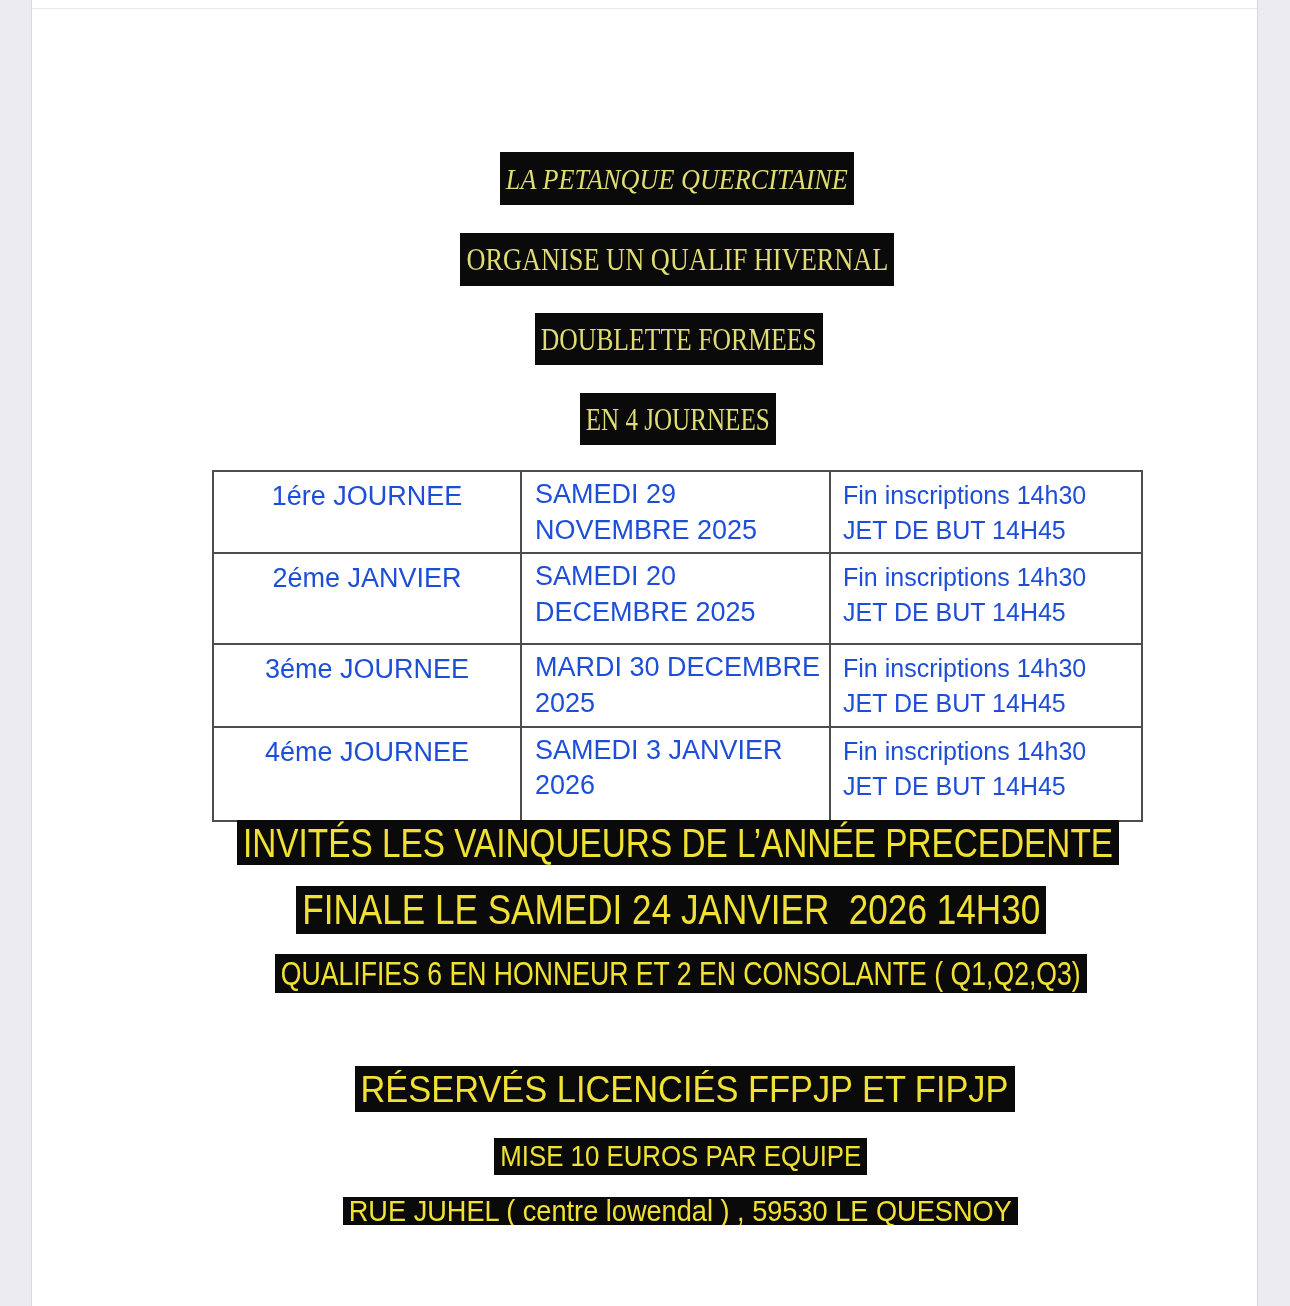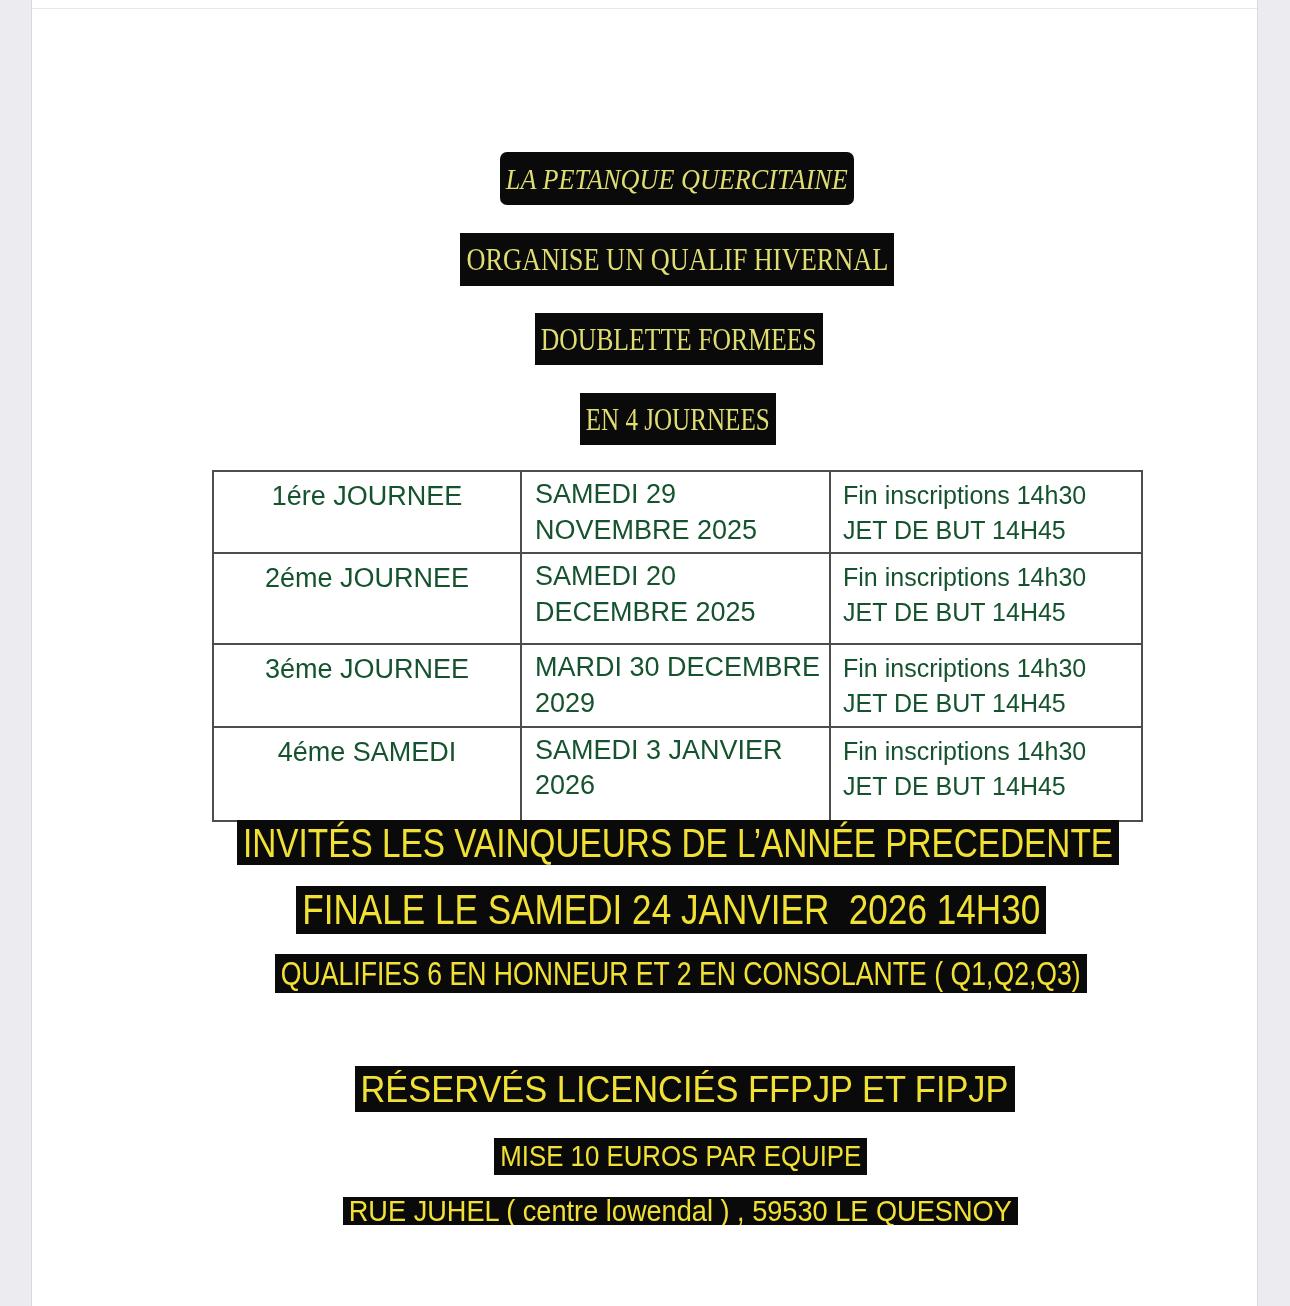--- a/index.html
+++ b/index.html
@@ -37,21 +37,21 @@
   .serif-bar .fit {
     font-family:"Liberation Serif", serif;
     color:var(--yellow-serif, #e0dd73);
   }
   .sans-bar .fit {
     font-family:"Liberation Sans", sans-serif;
     color:var(--yellow-bright, #f1e134);
   }
   .italic .fit { font-style:italic; }
 
-  #bar-title     { left:468px; top:152px; width:354px; height:53px;border-radius:7px; } #bar-title .fit { font-size:30px; }
+  #bar-title     { left:468px; top:152px; width:354px; height:53px; } #bar-title .fit { font-size:30px; }
   #bar-organise  { left:428px; top:233px; width:434px; height:53px; } #bar-organise .fit { font-size:31px; }
   #bar-doublette { left:503px; top:313px; width:288px; height:52px; } #bar-doublette .fit { font-size:31px; }
   #bar-en4       { left:548px; top:393px; width:196px; height:52px; } #bar-en4 .fit { font-size:31px; }
 
   #bar-invites   { left:205px; top:820px;  width:882px; height:45px; } #bar-invites .fit { font-size:40px; }
   #bar-finale    { left:264px; top:886px;  width:750px; height:48px; } #bar-finale .fit { font-size:42px; }
   #bar-q123      { left:243px; top:954px;  width:812px; height:39px; } #bar-q123 .fit { font-size:33px; }
   #bar-q4        { left:291px; top:1014px; width:722px; height:37px; } #bar-q4 .fit { font-size:31px; }
   #bar-reserves  { left:323px; top:1066px; width:660px; height:46px; } #bar-reserves .fit { font-size:37px; }
   #bar-mise      { left:462px; top:1138px; width:373px; height:37px; } #bar-mise .fit { font-size:29px; }
@@ -59,21 +59,21 @@
 
   
   table.schedule {
     position:absolute; left:180px; top:470px;
     border-collapse:collapse; table-layout:fixed;
     width:929px;
   }
   table.schedule td {
     border:2px solid #4d4d4d;
     vertical-align:top;
-    color:#14532d;
+    color:#1d4ed8;
   }
   td.c-label { width:308px; text-align:center; font-size:27px; padding-top:9px; }
   td.c-date  { width:309px; font-size:27px; padding:5px 8px 4px 13px; line-height:1.32; }
   td.c-info  { width:312px; font-size:25px; padding:6px 6px 0 12px; line-height:1.4; }
   tr.r1 td { height:71px; }
   tr.r2 td { height:91px; }
   tr.r3 td { height:72px; }
   tr.r4 td { height:94px; }
 </style>
 </head>
@@ -102,43 +102,43 @@
           <td class="c-date">
             <div>SAMEDI 29</div>
             <div>NOVEMBRE 2025</div>
           </td>
           <td class="c-info">
             <div>Fin inscriptions 14h30</div>
             <div>JET DE BUT 14H45</div>
           </td>
         </tr>
         <tr class="r2">
-          <td class="c-label">2éme JOURNEE</td>
+          <td class="c-label">2éme JANVIER</td>
           <td class="c-date">
             <div>SAMEDI 20</div>
             <div>DECEMBRE 2025</div>
           </td>
           <td class="c-info">
             <div>Fin inscriptions 14h30</div>
             <div>JET DE BUT 14H45</div>
           </td>
         </tr>
         <tr class="r3">
           <td class="c-label">3éme JOURNEE</td>
           <td class="c-date">
             <div>MARDI 30 DECEMBRE</div>
-            <div>2029</div>
+            <div>2025</div>
           </td>
           <td class="c-info">
             <div>Fin inscriptions 14h30</div>
             <div>JET DE BUT 14H45</div>
           </td>
         </tr>
         <tr class="r4">
-          <td class="c-label">4éme SAMEDI</td>
+          <td class="c-label">4éme JOURNEE</td>
           <td class="c-date">
             <div>SAMEDI 3 JANVIER</div>
             <div>2026</div>
           </td>
           <td class="c-info">
             <div>Fin inscriptions 14h30</div>
             <div>JET DE BUT 14H45</div>
           </td>
         </tr>
       </tbody>

